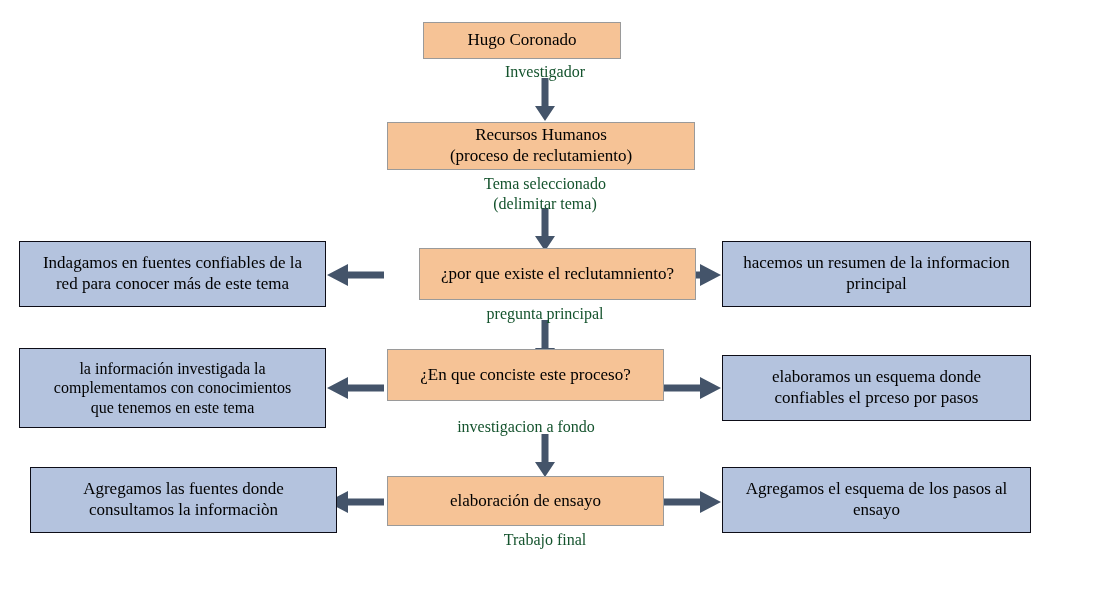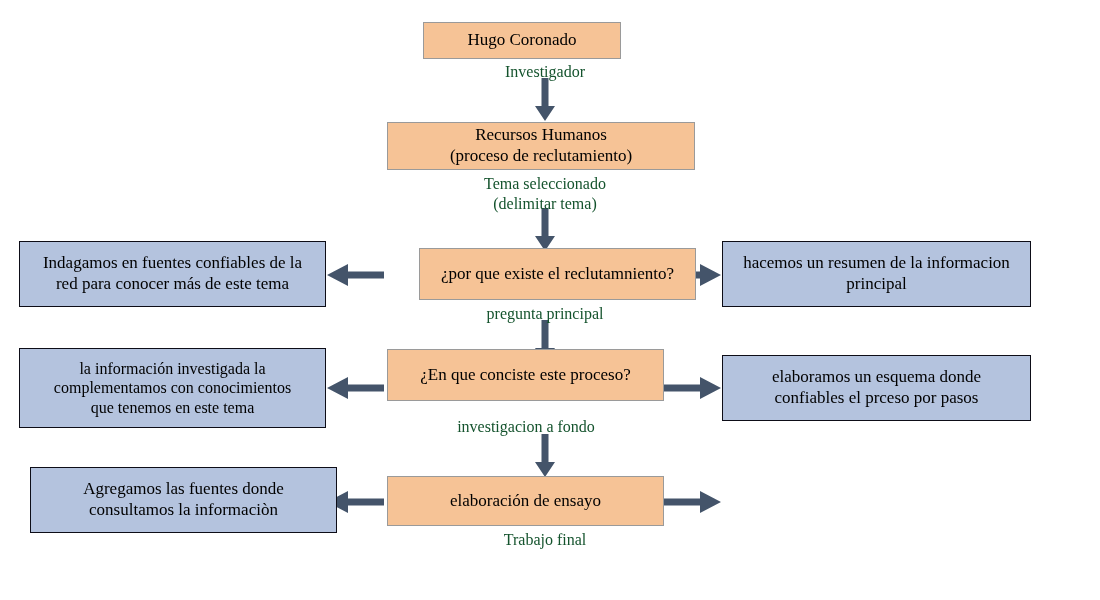--- a/index.html
+++ b/index.html
@@ -156,16 +156,18 @@
   <div class="node blue" style="left:722px; top:355px; width:309px; height:66px;">elaboramos un esquema donde
 confiables el prceso por pasos</div>
 
   <div class="redlabel" style="left:376px; top:417px; width:300px;">investigacion a fondo</div>
 
   <div class="node blue" style="left:19px; top:467px; width:307px; height:66px;margin-left:11px;">Agregamos las fuentes donde
 consultamos la informaciòn</div>
 
   <div class="node orange" style="left:387px; top:476px; width:277px; height:50px;">elaboración de ensayo</div>
 
+  <div class="node blue" style="left:722px; top:467px; width:309px; height:66px;">Agregamos el esquema de los pasos al
+ensayo</div>
 
   <div class="redlabel" style="left:395px; top:530px; width:300px;">Trabajo final</div>
 
 </div>
 
 </body></html>

